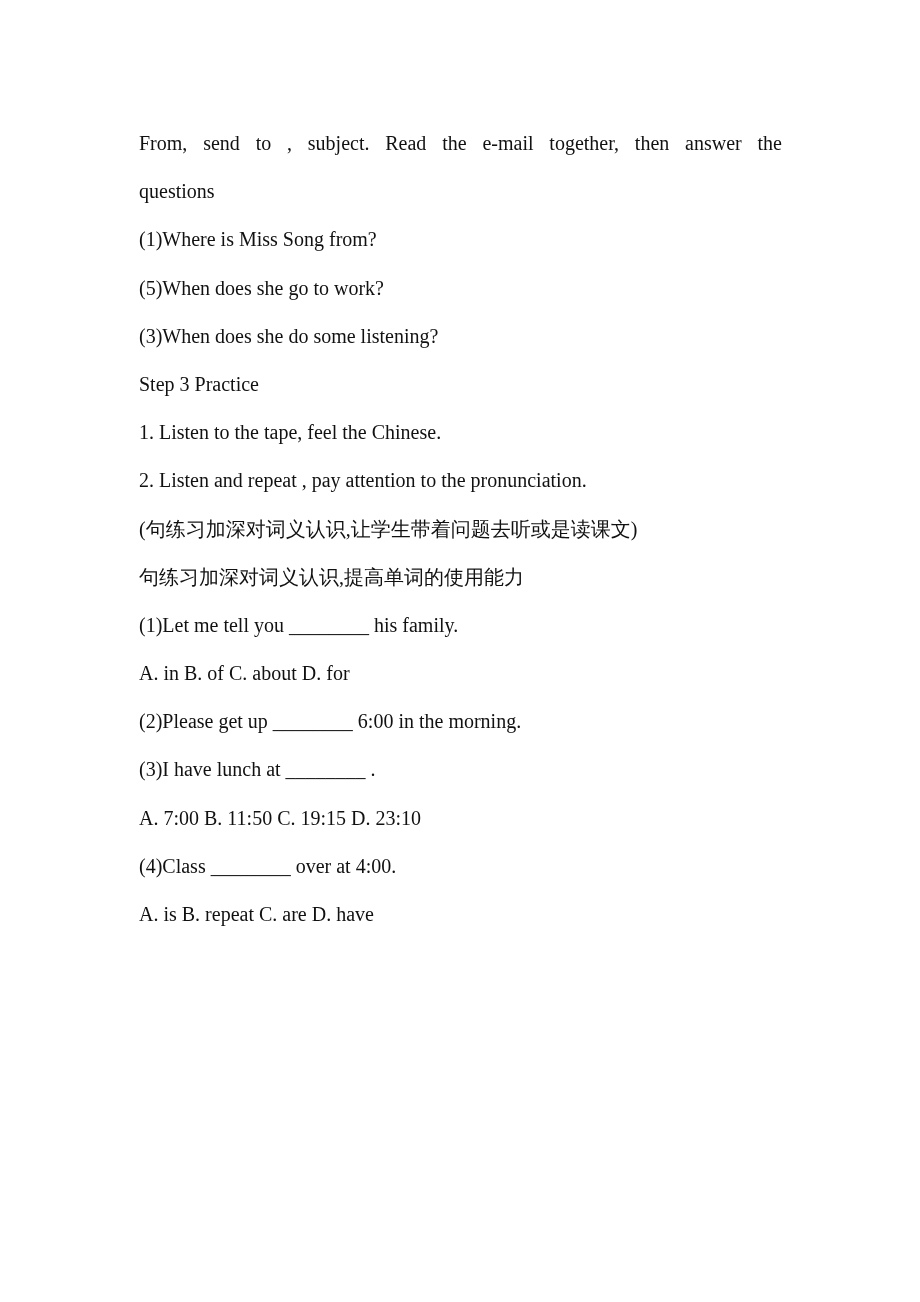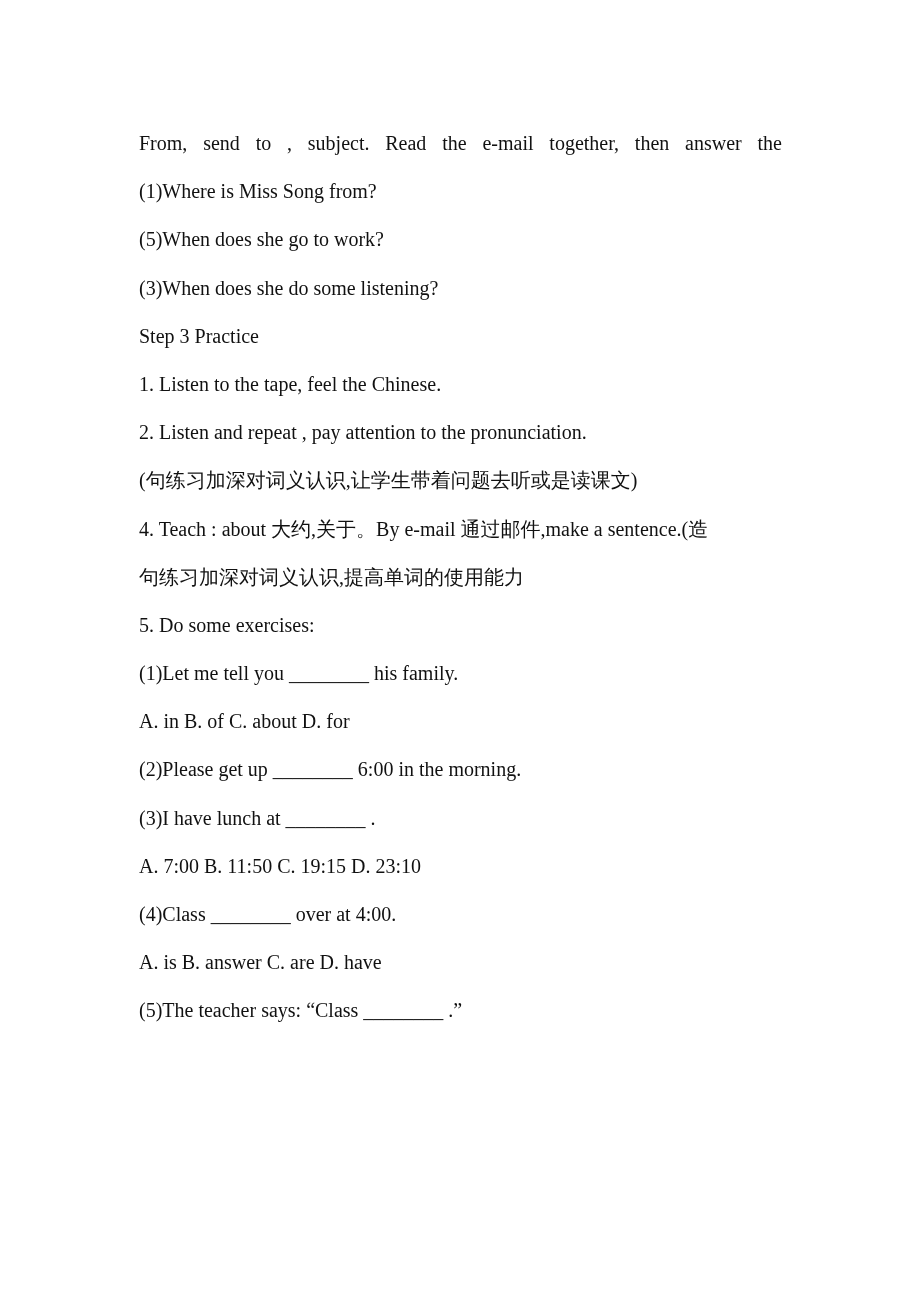--- a/index.html
+++ b/index.html
@@ -31,34 +31,32 @@
       text-align: justify;
       text-align-last: justify;
       white-space: normal;
     }
   </style>
 </head>
 <body>
 
 <div class="page">
   <div class="line justify">From, send to , subject. Read the e-mail together, then answer the</div>
+  <div class="line">questions</div>
 
   <div class="line">(1)Where is Miss Song from?</div>
   <div class="line">(5)When does she go to work?</div>
   <div class="line">(3)When does she do some listening?</div>
 
   <div class="line">Step 3 Practice</div>
   <div class="line">1. Listen to the tape, feel the Chinese.</div>
   <div class="line">2. Listen and repeat , pay attention to the pronunciation.</div>
   <div class="line">(句练习加深对词义认识,让学生带着问题去听或是读课文)</div>
-  <div class="line">4. Teach : about  大约,关于。By e-mail  通过邮件,make a sentence.(造</div>
   <div class="line">句练习加深对词义认识,提高单词的使用能力</div>
-  <div class="line">5. Do some exercises:</div>
 
   <div class="line">(1)Let me tell you ________ his family.</div>
   <div class="line">A. in B. of C. about D. for</div>
   <div class="line">(2)Please get up ________ 6:00 in the morning.</div>
   <div class="line">(3)I have lunch at ________ .</div>
   <div class="line">A. 7:00 B. 11:50 C. 19:15 D. 23:10</div>
   <div class="line">(4)Class ________ over at 4:00.</div>
-  <div class="line">A. is B. answer C. are D. have</div>
-  <div class="line">(5)The teacher says: “Class ________ .”</div>
+  <div class="line">A. is B. repeat C. are D. have</div>
 </div>
 
 </body></html>

